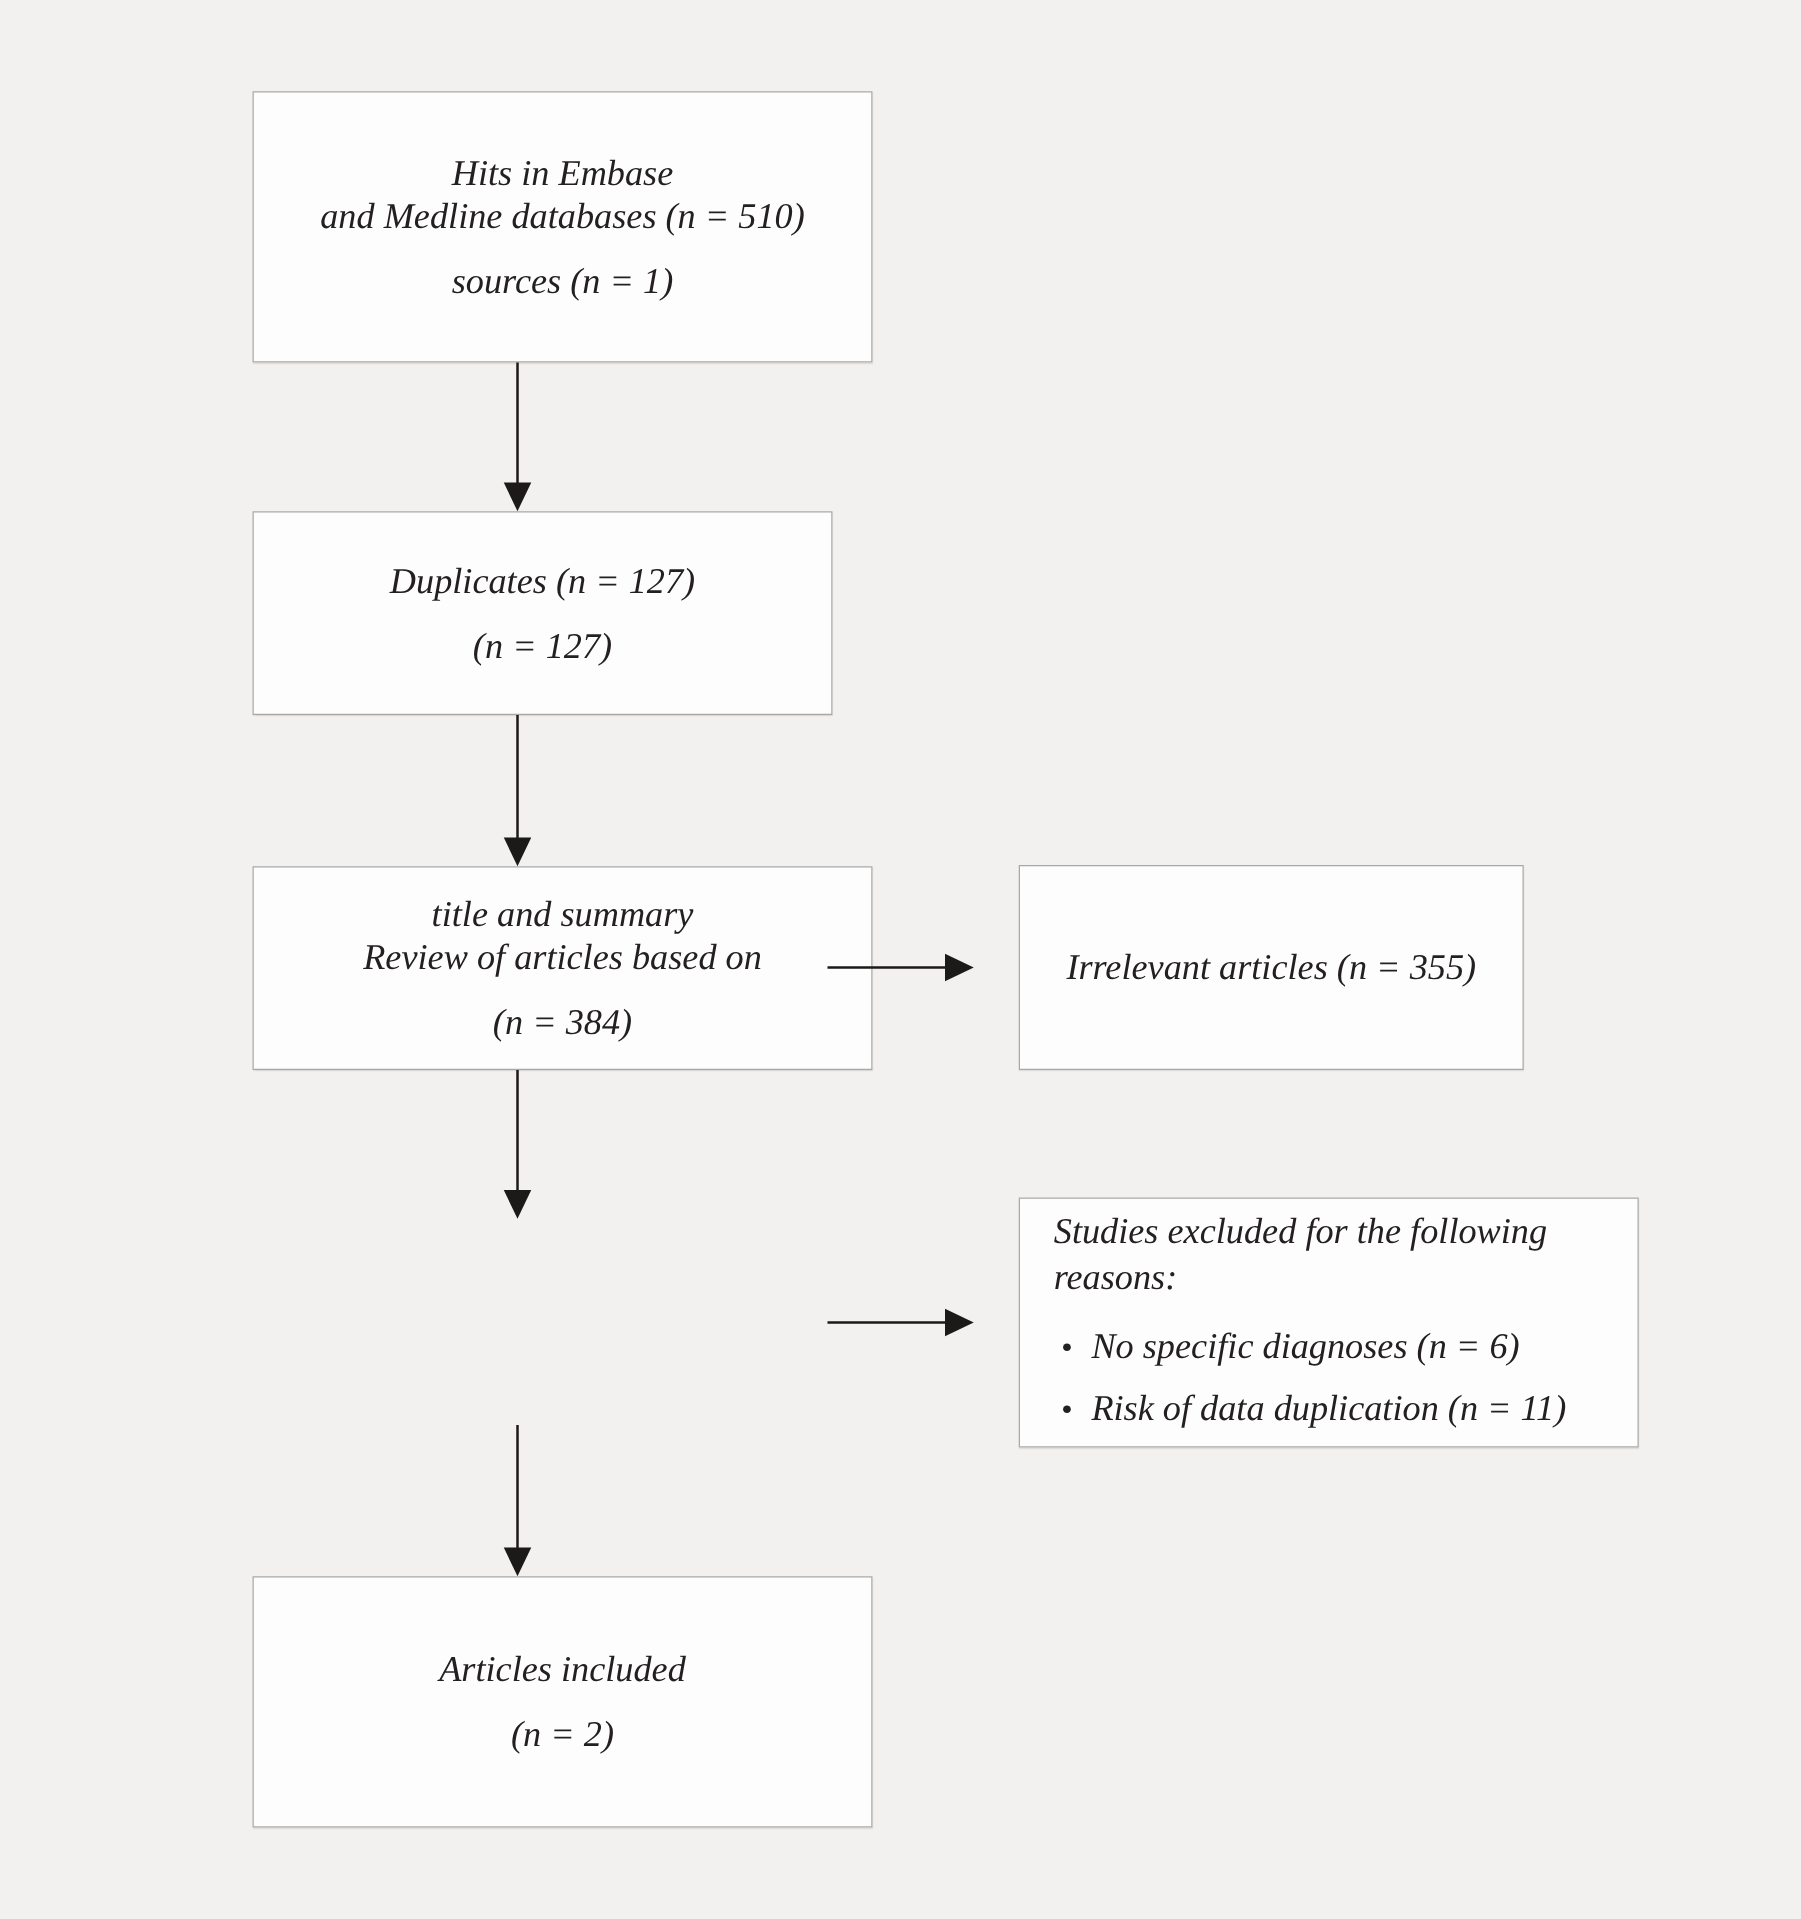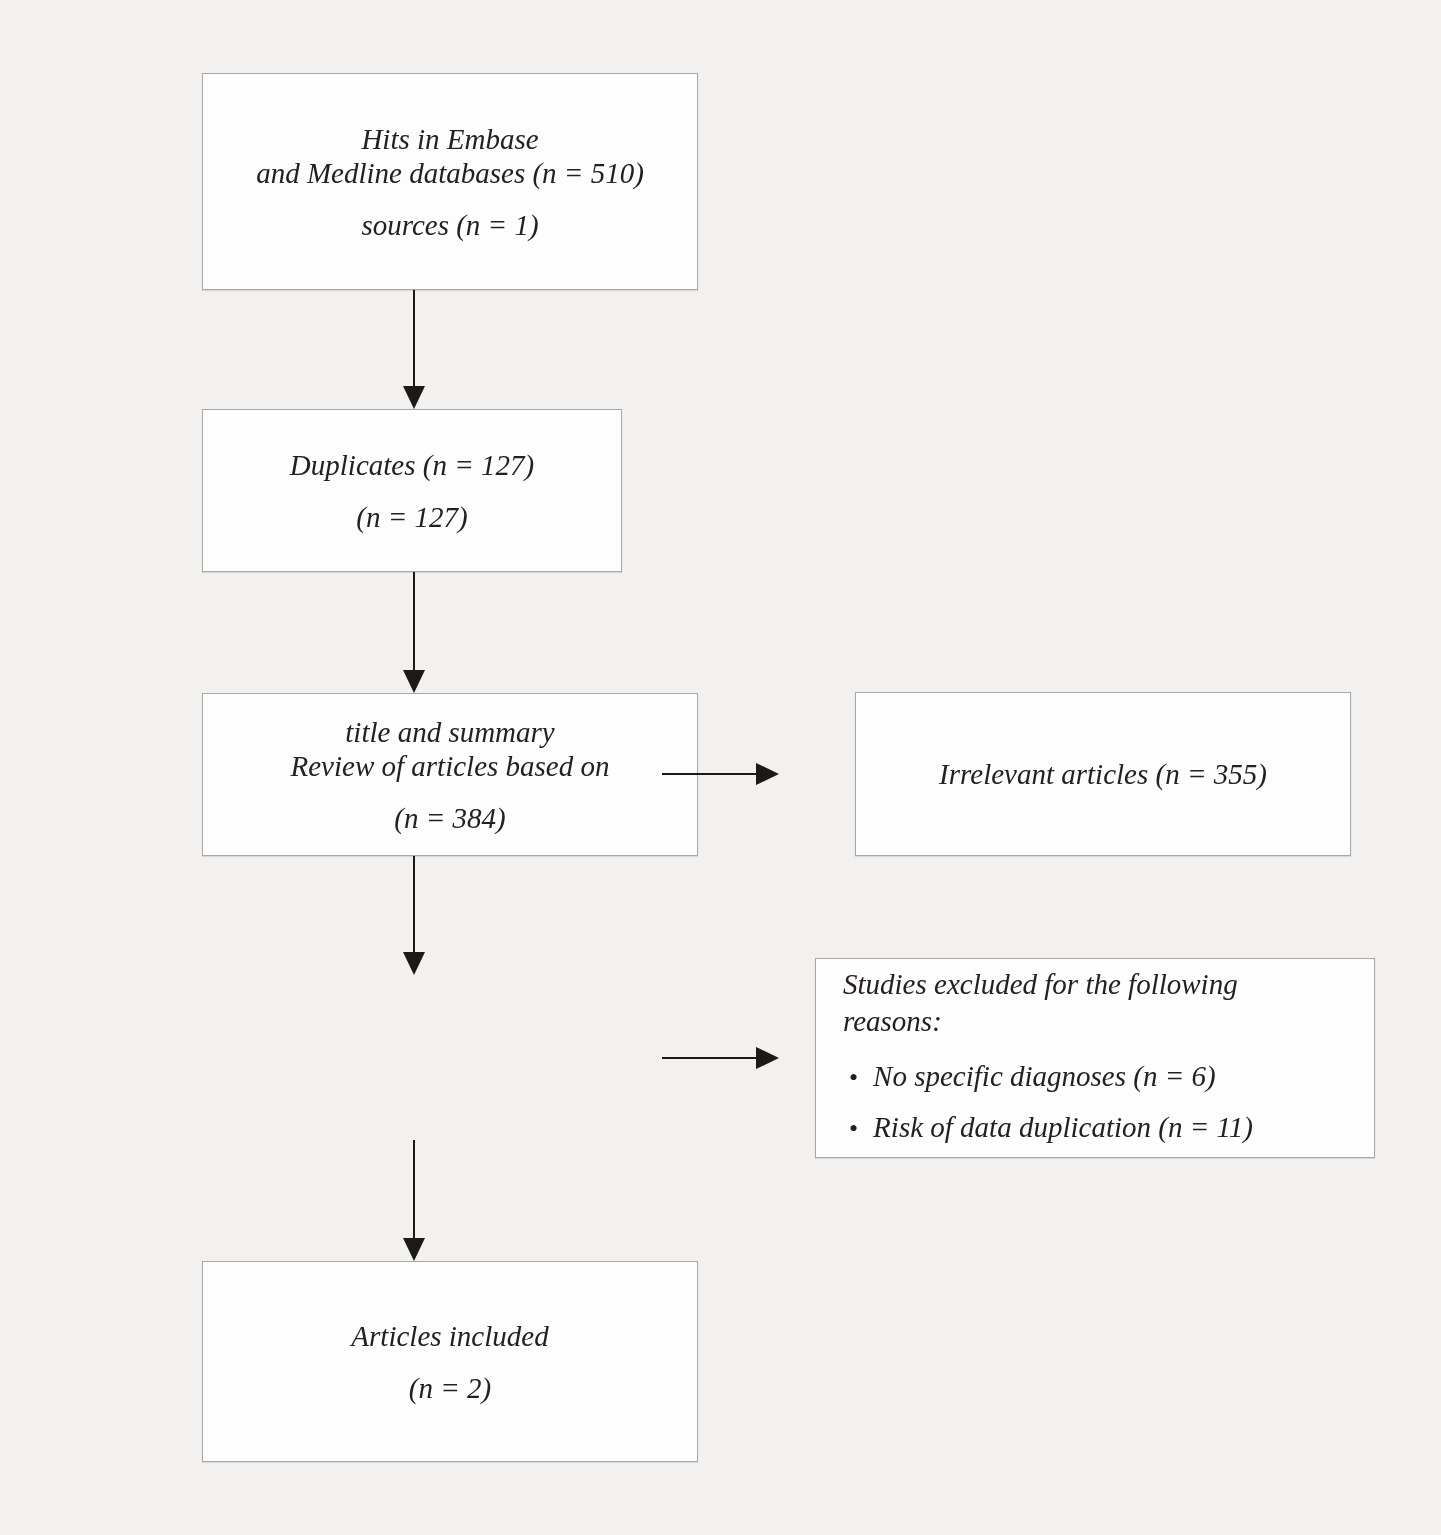--- a/index.html
+++ b/index.html
@@ -36,29 +36,29 @@
     align-items: center;
     justify-content: center;
     text-align: center;
     margin-left: 36px;
   }
   .para + .para { margin-top: 18px; }
   .line { display: block; }
 
   
   .b1 { left: 166px; top: 73px;   width: 496px; height: 217px; }
-  .b2 { left: 166px; top: 409px;  width: 420px; height: 163px; }
+  .b2 { left: 166px; top: 409px;  width: 464px; height: 163px; }
   .b3 { left: 166px; top: 693px;  width: 496px; height: 163px; }
   .b4 { left: 166px; top: 975px;  width: 496px; height: 165px; }
   .b5 { left: 166px; top: 1261px; width: 496px; height: 201px; font-family: Liberation Serif, serif; }
 
   
-  .r1 { left: 819px; top: 692px;  width: 496px; height: 164px; }
+  .r1 { left: 779px; top: 692px;  width: 404px; height: 164px; }
   .r2 {
-    left: 779px; top: 958px; width: 560px; height: 200px;
+    left: 779px; top: 958px; width: 496px; height: 200px;
     align-items: flex-start;
     text-align: left;
     justify-content: center;
     padding: 10px 24px 13px 27px;
     line-height: 37px;
   }
   .r2 .heading { display: block; }
   .bullet-list { margin-top: 5px; }
   .bullet-item {
     display: flex;

